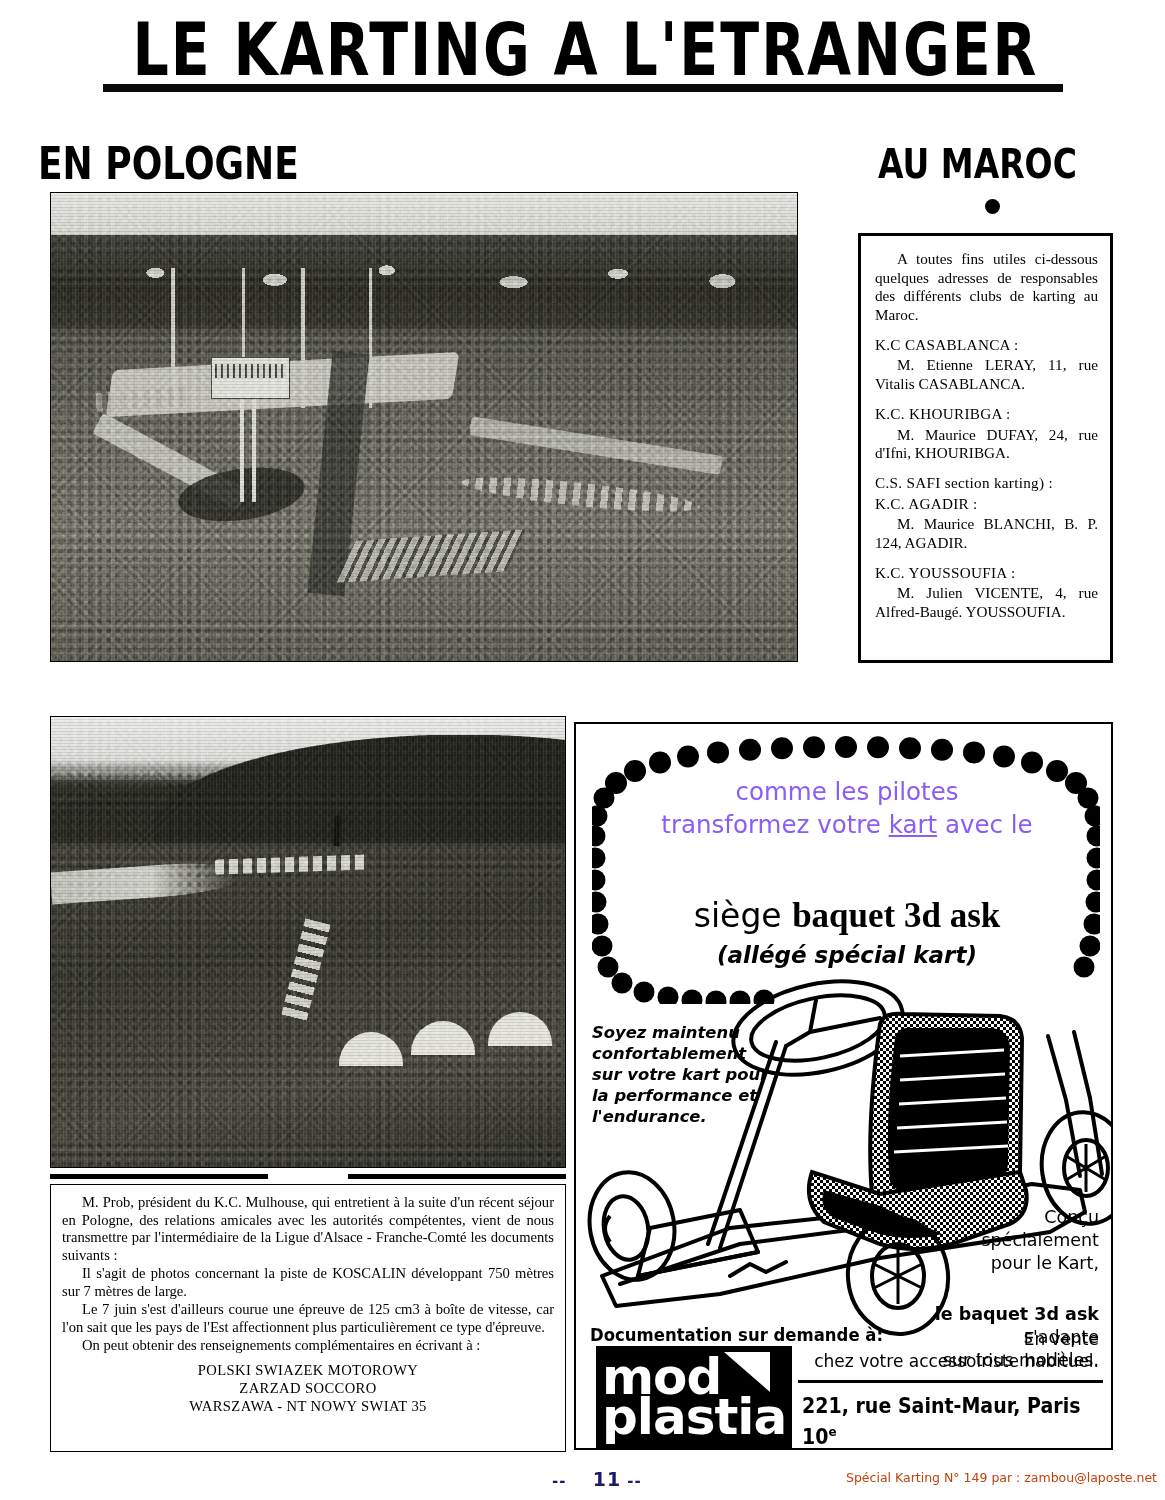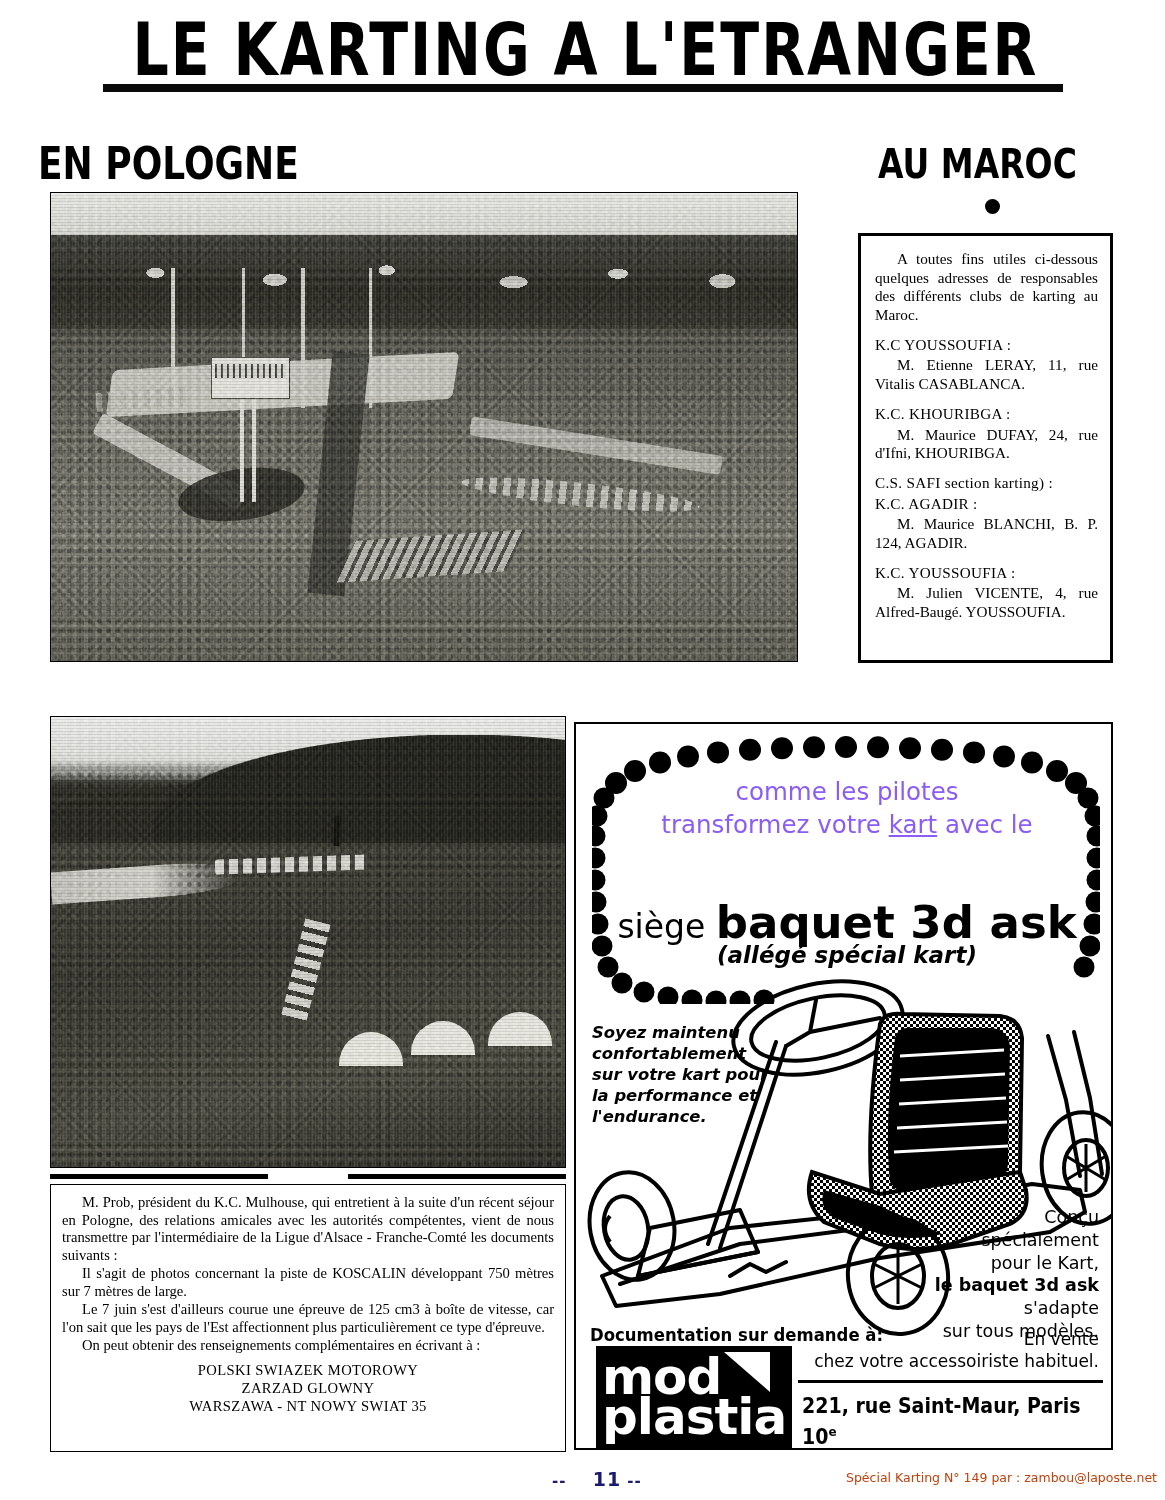--- a/index.html
+++ b/index.html
@@ -276,40 +276,40 @@
     color: #8b5cf6; font-weight: 400;
   }
   #ad-head u { text-decoration: underline; text-underline-offset: 2px; text-align: center; }
   #ad-product {
     position: absolute; left: 40px; top: 172px; width: 462px;
     text-align: center;
     font-family: "DejaVu Sans", sans-serif;
     color: #000;
   }
   #ad-product .p1 { font-size: 33px; font-weight: 400; }
-  #ad-product .p2 { font-size: 45px; font-weight: 700; }
+  #ad-product .p2 { font-size: 35px; font-weight: 700; font-family: Liberation Serif, serif; }
   #ad-sub {
     position: absolute; left: 40px; top: 218px; width: 462px;
     text-align: center;
     font-family: "DejaVu Sans", sans-serif;
     font-size: 23px; font-style: italic; font-weight: 600; color: #000;
   }
   #ad-left-copy {
     position: absolute; left: 16px; top: 298px; width: 180px;
     font-family: "DejaVu Sans", sans-serif;
     font-size: 16.4px; font-style: italic; font-weight: 600;
     line-height: 1.28; color: #000;
   }
   #ad-right-copy {
     position: absolute; right: 12px; top: 482px; width: 210px;
     text-align: right;
     font-family: "DejaVu Sans", sans-serif;
     font-size: 17.5px; line-height: 1.3; color: #000;
   }
-  #ad-right-copy .bold { font-weight: 700; }
+  #ad-right-copy .bold { font-weight: 700; margin-top: 29px; }
   #ad-envente {
     position: absolute; right: 12px; top: 604px; width: 300px;
     text-align: right;
     font-family: "DejaVu Sans", sans-serif;
     font-size: 17px; line-height: 1.32; color: #000;
   }
   #ad-kart-svg { position: absolute; left: 4px; top: 252px; width: 535px; height: 360px; }
 
   #ad-doc-label {
     position: absolute; left: 14px; top: 600px;
@@ -408,21 +408,21 @@
   <div class="p2-tyre" id="p2-t1"></div>
   <div class="p2-tyre" id="p2-t2"></div>
   <div class="p2-tyre" id="p2-t3"></div>
   <div class="grain"></div>
   <div class="grain2"></div>
 </div>
 
 <div id="maroc-box">
   <p class="intro">A toutes fins utiles ci-dessous quelques adresses de responsables des différents clubs de karting au Maroc.</p>
 
-  <p class="club">K.C  YOUSSOUFIA  :</p>
+  <p class="club">K.C  CASABLANCA  :</p>
   <p class="addr">M. Etienne LERAY, 11, rue Vitalis  CASABLANCA.</p>
 
   <p class="club">K.C.  KHOURIBGA  :</p>
   <p class="addr">M. Maurice DUFAY, 24, rue d'Ifni, KHOURIBGA.</p>
 
   <p class="club">C.S. SAFI section karting) :</p>
 
   <p class="club">K.C. AGADIR  :</p>
   <p class="addr">M. Maurice BLANCHI, B. P. 124, AGADIR.</p>
 
@@ -433,21 +433,21 @@
 <div id="poland-rule-left"></div>
 <div id="poland-rule-right"></div>
 
 <div id="poland-text-box">
   <p>M. Prob, président du K.C. Mulhouse, qui entretient à la suite d'un récent séjour en Pologne, des relations amicales avec les autorités compétentes, vient de nous transmettre par l'intermédiaire de la Ligue d'Alsace - Franche-Comté les documents suivants :</p>
   <p>Il s'agit de photos concernant la piste de KOSCALIN développant 750 mètres sur 7 mètres de large.</p>
   <p>Le 7 juin s'est d'ailleurs courue une épreuve de 125 cm3 à boîte de vitesse, car l'on sait que les pays de l'Est affectionnent plus particulièrement ce type d'épreuve.</p>
   <p>On peut obtenir des renseignements complémentaires en écrivant à :</p>
   <div class="addr-block">
     <div>POLSKI SWIAZEK MOTOROWY</div>
-    <div>ZARZAD GLOWNY</div>
+    <div>ZARZAD SOCCORO</div>
     <div>WARSZAWA - NT NOWY SWIAT 35</div>
   </div>
 </div>
 
 <div id="ad-box">
 
   <svg id="ad-oval" viewBox="0 0 508 268">
     <g fill="#000">
       <circle cx="254" cy="11" r="11"></circle>
         <circle cx="286" cy="11.3" r="11"></circle>

